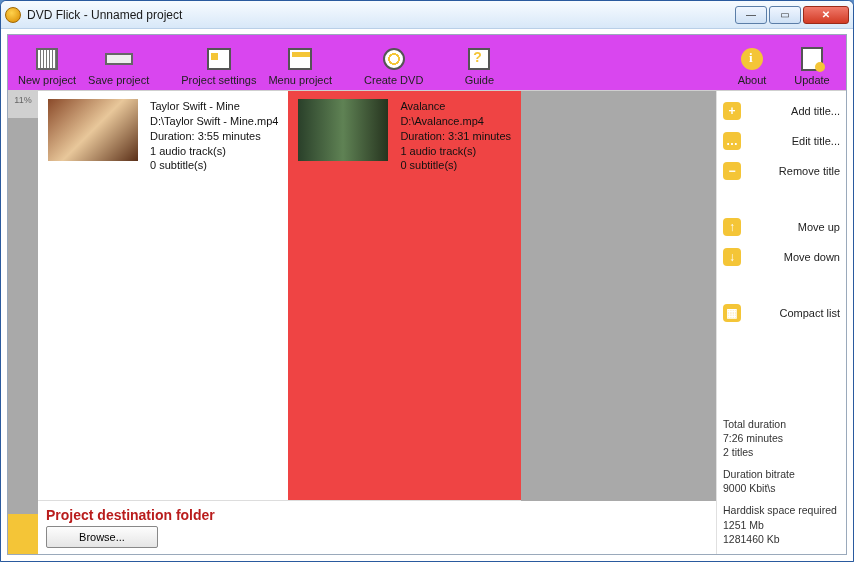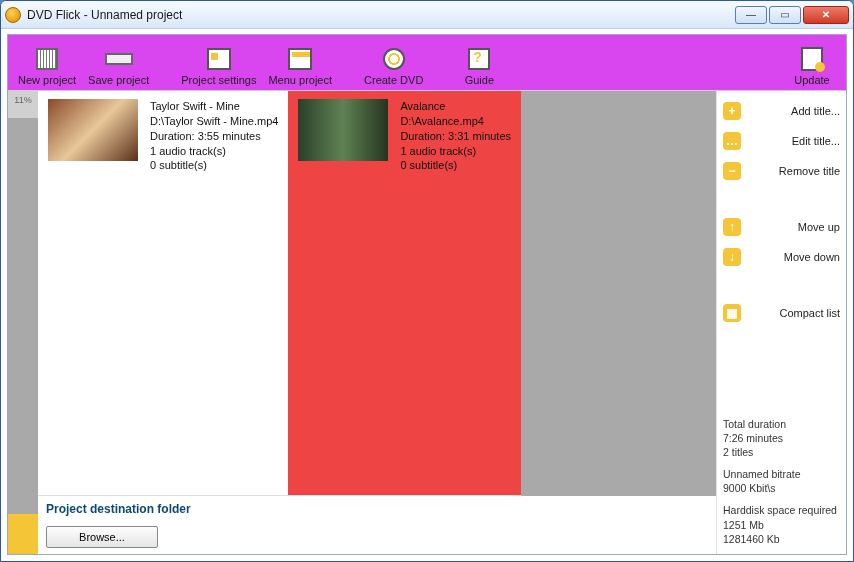--- a/index.html
+++ b/index.html
@@ -45,21 +45,21 @@
 .list { flex:1; background:#a9a9a9; display:flex; flex-direction:row; overflow:auto; }
 .item { background:#ef4444; border-bottom:1px solid #ddd; padding:8px 10px; display:flex; gap:12px; }
 .item.sel { background:#fff; }
 .thumb { width:90px; height:62px; background:#333; display:flex; align-items:center; justify-content:center; overflow:hidden; }
 .thumb.a { background:linear-gradient(135deg,#8a4a2a 0%, #e8c79a 50%, #5a2f18 100%); }
 .thumb.b { background:linear-gradient(90deg,#2a402a,#5f8254,#26341f); }
 .meta { font-size:11px; color:#111; line-height:1.35; }
 .meta .t { font-size:11px; }
 
 .destsec { background:#fff; padding:6px 8px; }
-.destlbl { font-size:12px; font-weight:bold; color:#0c4a6e; margin-bottom:10px; }
+.destlbl { font-size:14px; font-weight:bold; color:#b91c1c; margin-bottom:3px; }
 .destrow { display:flex; gap:8px; align-items:center; }
 .destinput { flex:1; height:22px; border:1px solid #aeb6bf; padding:2px 6px; font-size:11px; color:#333; }
 .browsebtn { width:112px; height:22px; border:1px solid #888; background:linear-gradient(180deg,#fdfdfd,#e5e5e5); font-size:11px; border-radius:2px; cursor:pointer; }
 
 .sidepanel { width:130px; background:#fff; border-left:1px solid #e0e0e0; padding:8px 6px; display:flex; flex-direction:column; font-size:11px; color:#222; }
 .sbtn { display:flex; align-items:center; justify-content:flex-end; height:24px; margin-bottom:6px; cursor:pointer; gap:8px; }
 .sbtn .sic { width:18px; height:18px; background:#f4c537; border-radius:4px; display:flex; align-items:center; justify-content:center; color:#fff; font-weight:bold; font-size:12px; order:-1; margin-right:auto; }
 .sidegap { height:26px; }
 .stats { margin-top:auto; font-size:10.5px; color:#333; line-height:1.35; }
 .stats .h { margin-top:8px; }
@@ -113,20 +113,26 @@
         <span>Create DVD</span>
       </div>
       <div class="tb-gap"></div>
       <div class="tbtn">
         <div class="ticon-lg">
             <div class="icon-guide"></div>
           </div>
         <span>Guide</span>
       </div>
       <div class="spacer"></div>
+      <div class="tbtn">
+        <div class="ticon-lg">
+            <div class="icon-about"></div>
+          </div>
+        <span>About</span>
+      </div>
       <div class="tbtn">
         <div class="ticon-lg">
             <div class="icon-update"></div>
           </div>
         <span>Update</span>
       </div>
     </div>
 
     <div class="body">
       <div class="vbar">
@@ -191,21 +197,21 @@
         <div class="sidegap"></div>
         <div class="sbtn">
             <div class="sic">▦</div>
             <span>Compact list</span>
           </div>
 
         <div class="stats">
           <div class="h">Total duration</div>
           <div>7:26 minutes</div>
           <div>2 titles</div>
-          <div class="h">Unnamed bitrate</div>
+          <div class="h">Duration bitrate</div>
           <div>9000 Kbit\s</div>
           <div class="h">Harddisk space required</div>
           <div>1251 Mb</div>
           <div>1281460 Kb</div>
         </div>
       </div>
     </div>
   </div>
 </div>
 

